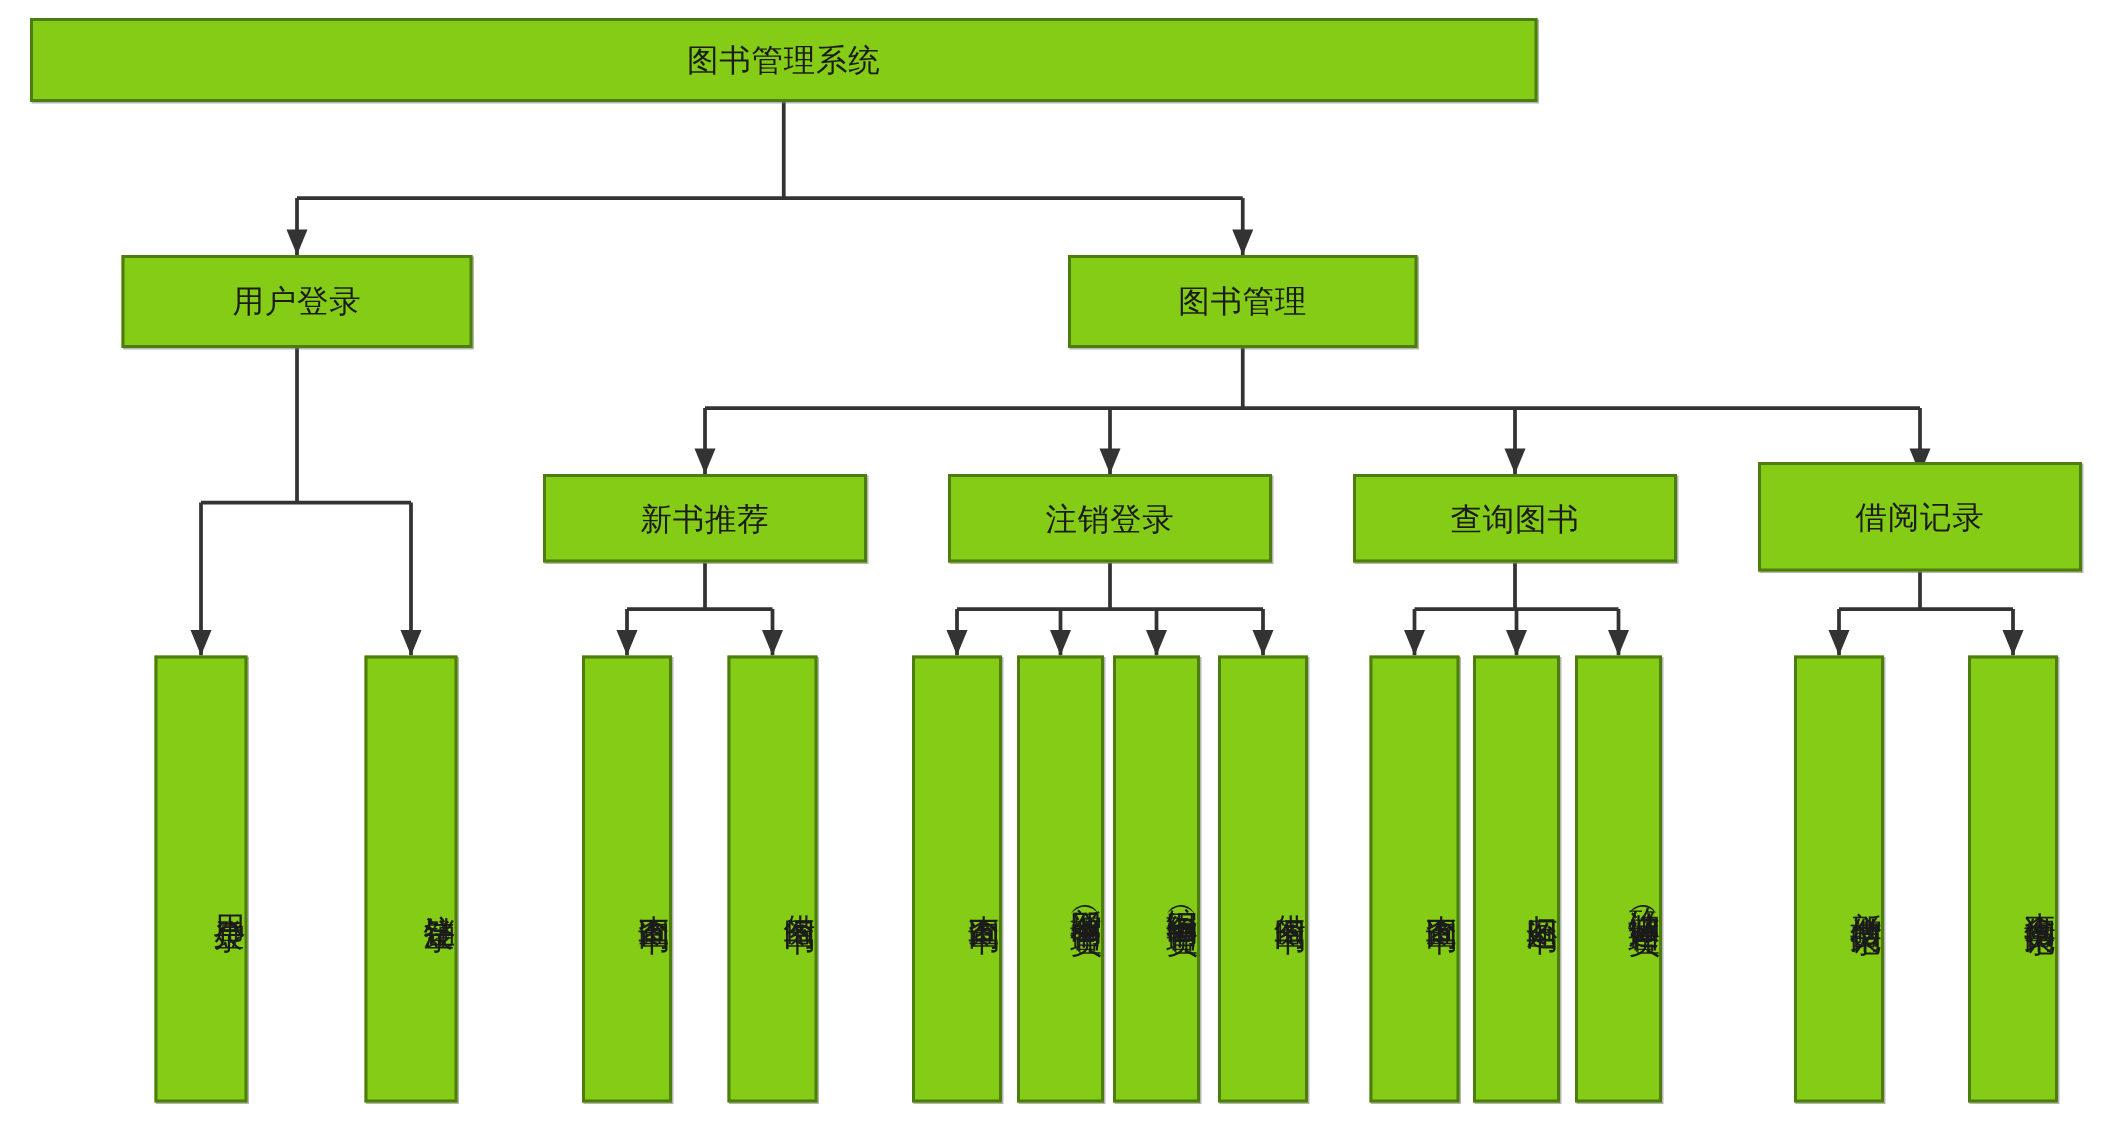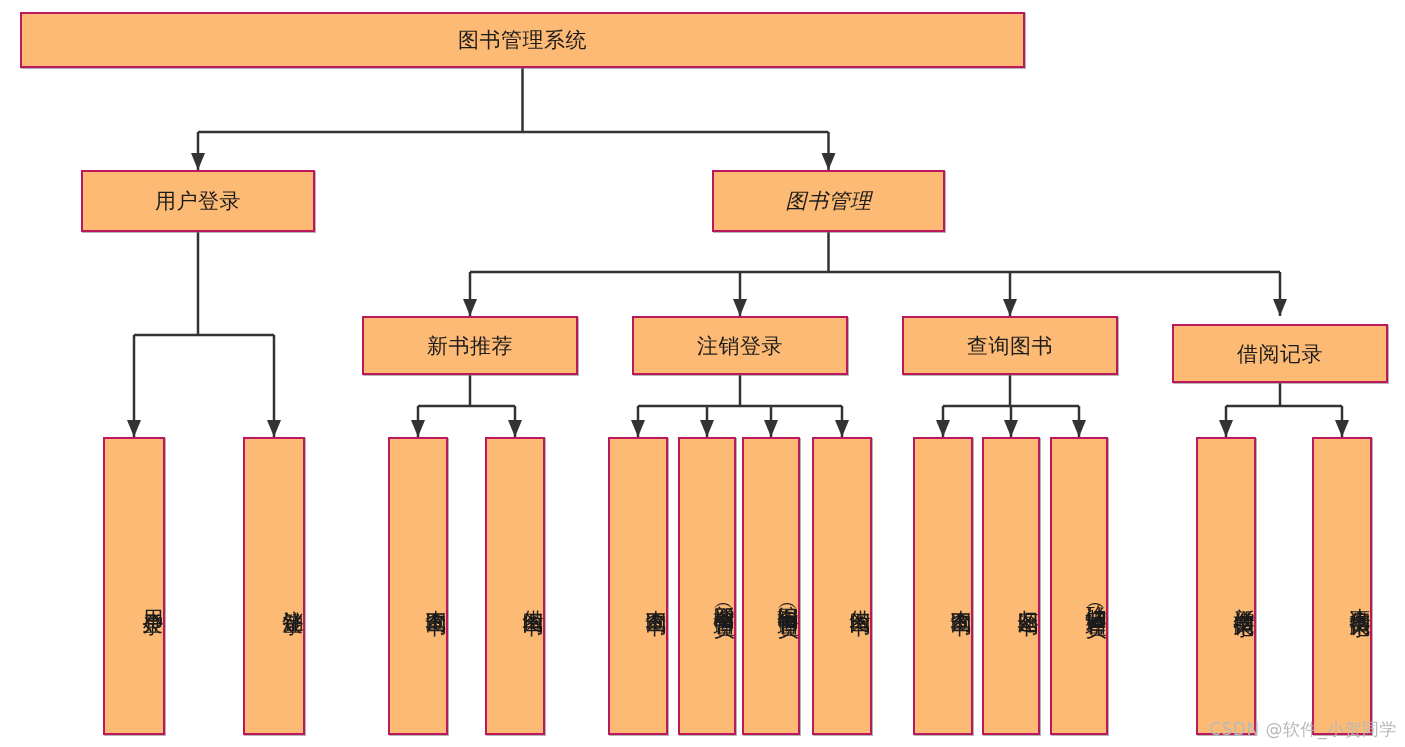--- a/index.html
+++ b/index.html
@@ -16,22 +16,22 @@
   }
   #diagram-root {
     position: absolute;
     left: 0;
     top: 0;
     width: 1405px;
     height: 747px;
   }
   .node-box {
     position: absolute;
-    background: #fdba74;
-    border: 2px solid #be185d;
+    background: #84cc16;
+    border: 2px solid #4d7c0f;
     box-sizing: border-box;
     box-shadow: 1px 1px 0 rgba(120,120,120,0.55);
   }
   .node-label-h {
     position: absolute;
     left: 0;
     top: 0;
     width: 100%;
     height: 100%;
     display: flex;
@@ -145,21 +145,21 @@
       </div>
       <div class="node-box" style="left: 81px; top: 170px; width: 234px; height: 62px;">
         <div class="node-label-h">用户登录</div>
       </div>
       <div class="node-box leaf-box" style="left: 103px; top: 437px; width: 62px; height: 298px;">
         <div class="node-label-v">用户登录</div>
       </div>
       <div class="node-box leaf-box" style="left: 243px; top: 437px; width: 62px; height: 298px;">
         <div class="node-label-v">注销登录</div>
       </div>
-      <div class="node-box" style="left: 712px; top: 170px; width: 233px; height: 62px; font-style: italic;">
+      <div class="node-box" style="left: 712px; top: 170px; width: 233px; height: 62px;">
         <div class="node-label-h">图书管理</div>
       </div>
       <div class="node-box" style="left: 362px; top: 316px; width: 216px; height: 59px; text-decoration: underline;">
         <div class="node-label-h">新书推荐</div>
       </div>
       <div class="node-box leaf-box" style="left: 388px; top: 437px; width: 60px; height: 298px;">
         <div class="node-label-v">查询图书</div>
       </div>
       <div class="node-box leaf-box" style="left: 485px; top: 437px; width: 60px; height: 298px;">
         <div class="node-label-v">借阅图书</div>
@@ -184,24 +184,23 @@
       </div>
       <div class="node-box leaf-box" style="left: 913px; top: 437px; width: 60px; height: 298px;">
         <div class="node-label-v">查询图书</div>
       </div>
       <div class="node-box leaf-box" style="left: 982px; top: 437px; width: 58px; height: 298px;">
         <div class="node-label-v">归还图书</div>
       </div>
       <div class="node-box leaf-box" style="left: 1050px; top: 437px; width: 58px; height: 298px;">
         <div class="node-label-v">确认归还（管理员）</div>
       </div>
-      <div class="node-box" style="left: 1172px; top: 324px; width: 216px; height: 59px;">
+      <div class="node-box" style="left: 1172px; top: 308px; width: 216px; height: 73px;">
         <div class="node-label-h">借阅记录</div>
       </div>
       <div class="node-box leaf-box" style="left: 1196px; top: 437px; width: 60px; height: 298px;">
         <div class="node-label-v">新增借阅记录</div>
       </div>
       <div class="node-box leaf-box" style="left: 1312px; top: 437px; width: 60px; height: 298px;">
         <div class="node-label-v">查询借阅记录</div>
       </div>
     </div>
-  <div id="watermark">CSDN @软件_小贺同学</div>
 </div>
 
 </body></html>

